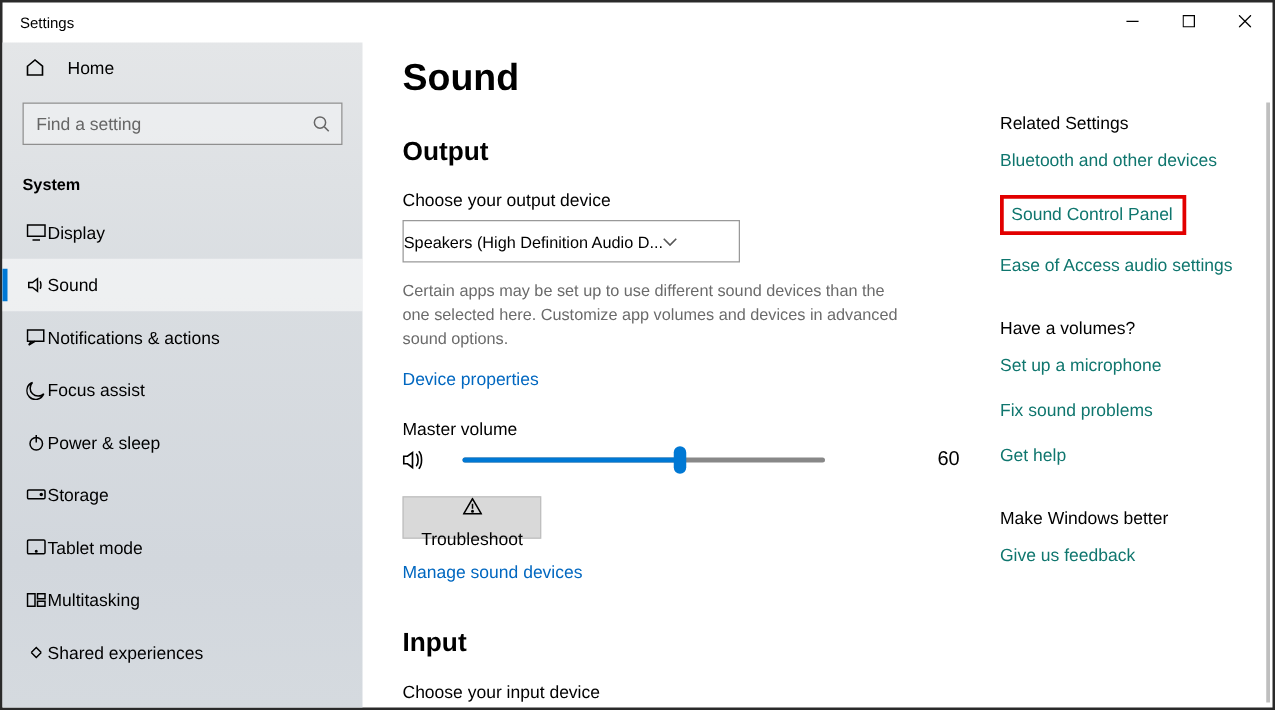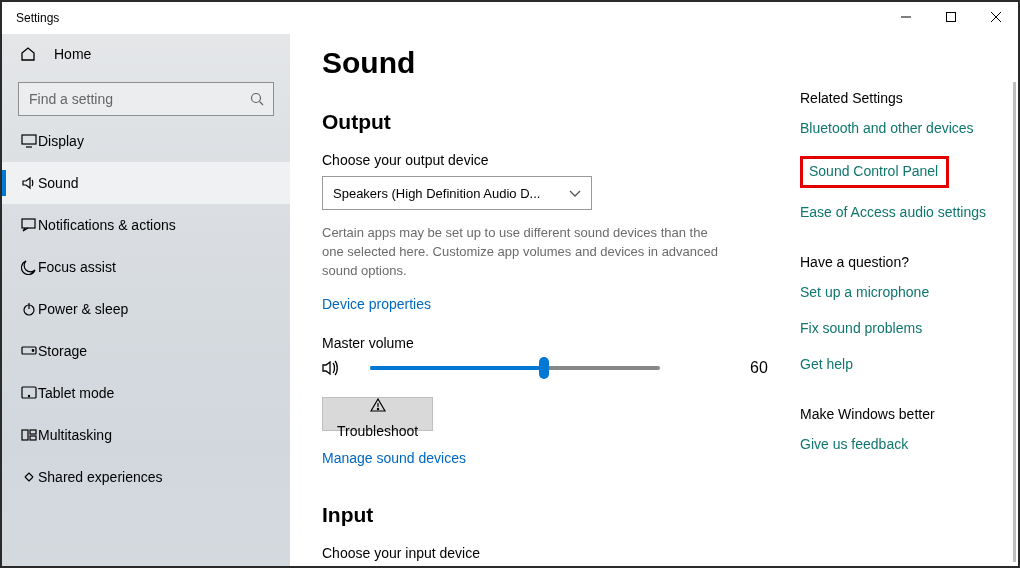--- a/index.html
+++ b/index.html
@@ -19,21 +19,21 @@
   .nav-item { display: flex; align-items: center; height: 42px; padding-left: 18px; gap: 0; font-size: 14px; color: #000; cursor: pointer; position: relative; }
   .nav-item.active { background: rgba(255,255,255,.55); }
   .nav-item.active::before { content: ""; position: absolute; left: 0; top: 8px; bottom: 8px; width: 4px; background: #0078d4; }
   .nav-item .icon { width: 18px; display:flex; justify-content:center; }
   .content { flex: 1; padding: 12px 32px 0 32px; display: flex; overflow: hidden; }
   .col-main { width: 452px; }
   .col-right { margin-left: 26px; padding-top: 44px; font-size: 14px; }
   h1.page-title { font-size: 30px; font-weight: 600; margin-bottom: 30px; }
   h2.sect { font-size: 21px; font-weight: 600; margin-bottom: 18px; }
   .label { font-size: 14px; color: #000; margin-bottom: 8px; }
-  .select { width: 270px; height: 34px; border: 1px solid #999; display:flex; align-items:center; padding:0 10px; font-size:13px; color:#000; justify-content:space-between; cursor:pointer; background:#fff; }
+  .select { width: 270px; height: 34px; border: 1px solid #999; display:flex; align-items:center; padding:0 0; font-size:13px; color:#000; justify-content:flex-start; cursor:pointer; background:#fff; }
   .select .chev { }
   .help-text { font-size: 13px; color: #6b6b6b; line-height: 1.45; margin-top: 14px; max-width: 400px; }
   .link { color: #0067c0; font-size: 14px; cursor: pointer; display: inline-block; }
   .link-block { margin-top: 14px; }
   .vol-row { display:flex; align-items:center; gap:30px; margin-top:8px; }
   .vol-row .spk { display:flex; }
   .slider-track { position: relative; width: 290px; height: 4px; background: #888; border-radius:2px; }
   .slider-fill { position:absolute; left:0; top:0; bottom:0; width:60%; background:#0078d4; border-radius:2px; }
   .slider-thumb { position:absolute; left:60%; top:50%; transform:translate(-50%,-50%); width:10px; height:22px; background:#0078d4; border-radius:5px; }
   .vol-num { font-size: 16px; margin-left: 60px; }
@@ -81,20 +81,21 @@
     </div>
     <div class="search-wrap">
       <div class="search-box">
         <span>Find a setting</span>
         <span class="search-icon"><svg width="16" height="16" viewBox="0 0 16 16" fill="none" stroke="#666" stroke-width="1.2">
               <circle cx="7" cy="7" r="4.5"></circle>
               <line x1="10.5" y1="10.5" x2="14" y2="14"></line>
             </svg></span>
       </div>
     </div>
+    <div class="cat-heading">System</div>
 
     <div class="nav-item">
       <span class="icon">
           <svg width="16" height="14" viewBox="0 0 16 14" fill="none" stroke="#000" stroke-width="1.2">
             <rect x="1" y="1" width="14" height="9"></rect>
             <line x1="5" y1="13" x2="11" y2="13"></line>
           </svg>
         </span>
       <span>Display</span>
     </div>
@@ -217,21 +218,21 @@
     </div>
 
     <div class="col-right">
       <div class="rs-group">
         <div class="rs-heading">Related Settings</div>
         <div class="rs-link">Bluetooth and other devices</div>
         <div><span class="rs-link boxed">Sound Control Panel</span></div>
         <div class="rs-link">Ease of Access audio settings</div>
       </div>
       <div class="rs-group">
-        <div class="rs-heading">Have a question?</div>
+        <div class="rs-heading">Have a volumes?</div>
         <div class="rs-link">Set up a microphone</div>
         <div class="rs-link">Fix sound problems</div>
         <div class="rs-link">Get help</div>
       </div>
       <div class="rs-group">
         <div class="rs-heading">Make Windows better</div>
         <div class="rs-link">Give us feedback</div>
       </div>
     </div>
   </div>

